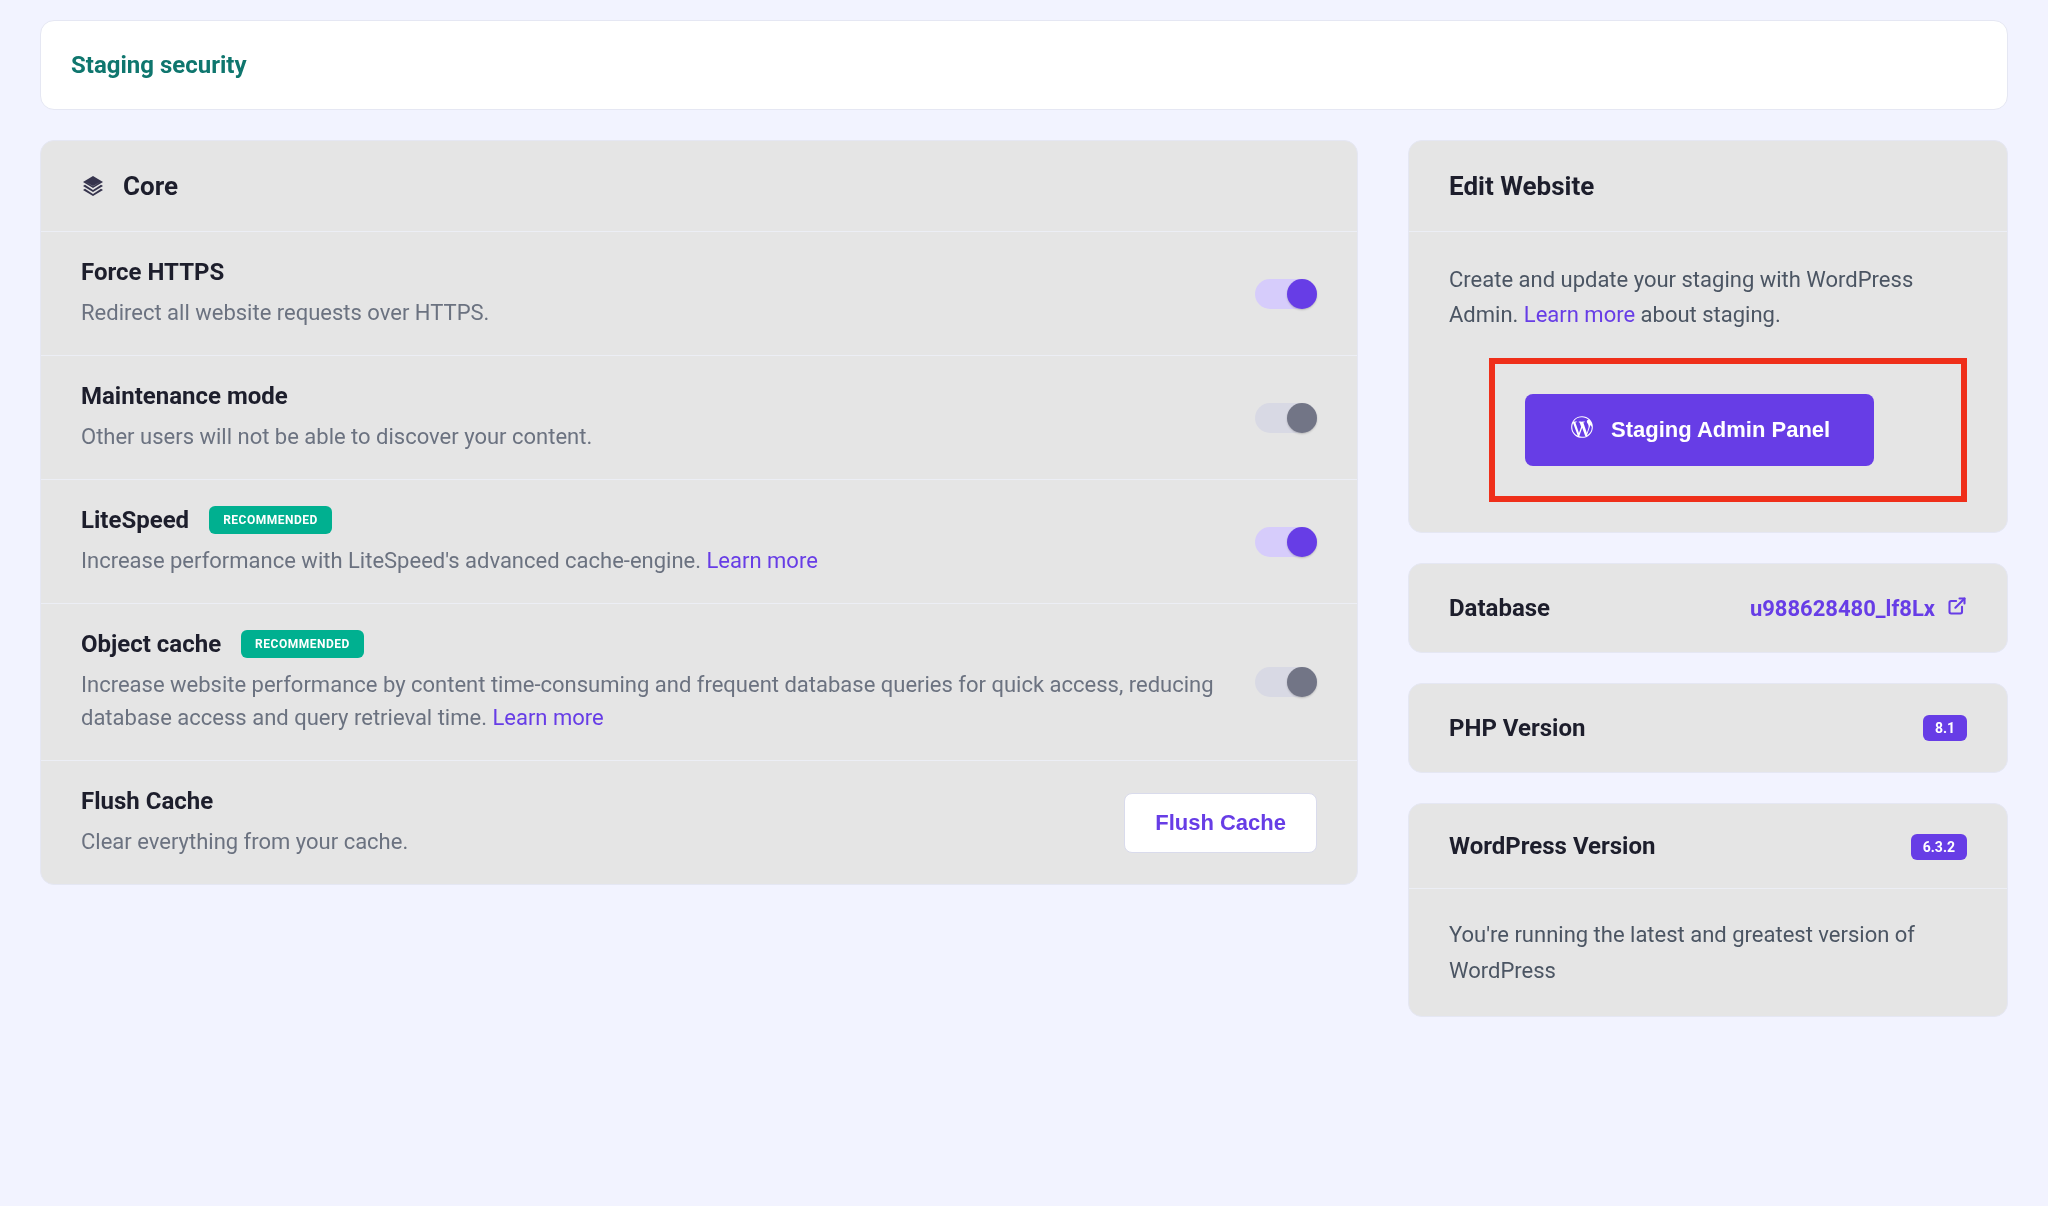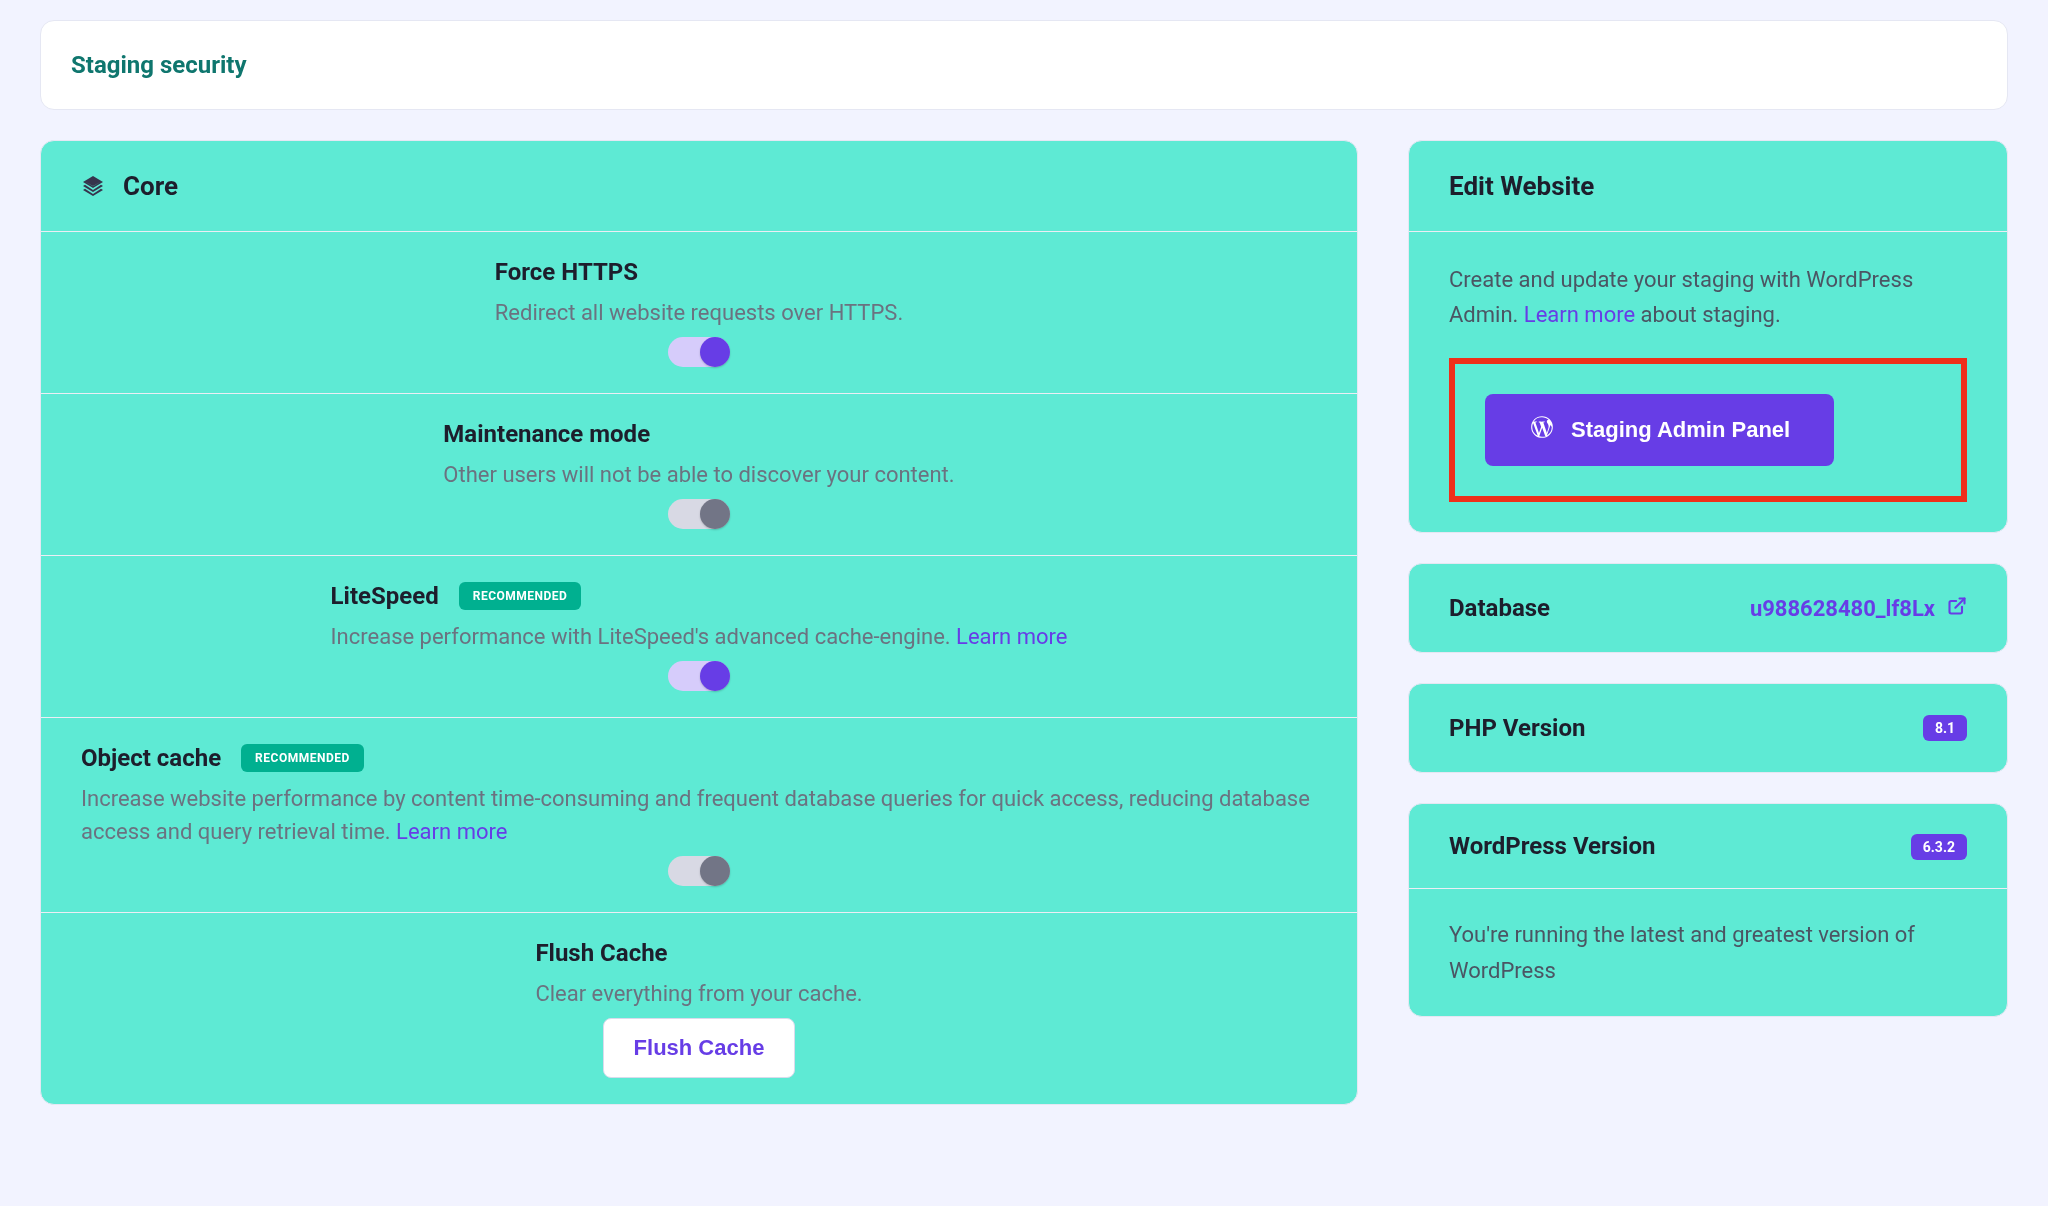--- a/index.html
+++ b/index.html
@@ -36,21 +36,21 @@
     border-bottom-color: #673de6;
   }
   .layout {
     display: flex;
     gap: 50px;
     align-items: flex-start;
   }
   .left-col { flex: 1; }
   .right-col { width: 600px; display: flex; flex-direction: column; gap: 30px; }
   .card {
-    background: #5eead4;
+    background: #e5e5e5;
     border: 1px solid #e5e7f3;
     border-radius: 14px;
   }
   .card-header {
     padding: 30px 40px;
     border-bottom: 1px solid #eceef5;
     display: flex;
     align-items: center;
     gap: 18px;
   }
@@ -58,21 +58,20 @@
   .layers-icon {
     width: 24px; height: 24px; display: inline-block;
   }
   .row {
     padding: 26px 40px;
     border-top: 1px solid #eceef5;
     display: flex;
     justify-content: space-between;
     align-items: center;
     gap: 8px;
-    flex-direction: column;
   }
   .row:first-of-type { border-top: none; }
   .row-left { flex: 1; }
   .row-title-line { display: flex; align-items: center; gap: 20px; margin-bottom: 10px; }
   .row-title { font-size: 24px; font-weight: 700; color: #1d1e2c; }
   .row-desc { font-size: 22px; color: #6b7280; line-height: 1.5; }
   .row-desc .link { color: #673de6; cursor: pointer; }
   .badge {
     background: #00b090;
     color: #fff;
@@ -114,20 +113,21 @@
   }
   .right-card-inner { padding: 30px 40px; }
   .right-title { font-size: 26px; font-weight: 700; margin-bottom: 0; }
   .right-desc { font-size: 22px; color: #4b5563; line-height: 1.6; }
   .right-desc .link { color: #673de6; cursor: pointer; }
   .highlight-box {
     border: 6px solid #ef2f1a;
     padding: 30px;
     margin-top: 26px;
     display: flex;
+    margin-left: 40px;
   }
   .btn-primary {
     background: #673de6;
     color: #fff;
     font-weight: 700;
     font-size: 22px;
     padding: 20px 44px;
     border: none;
     border-radius: 8px;
     display: inline-flex;

